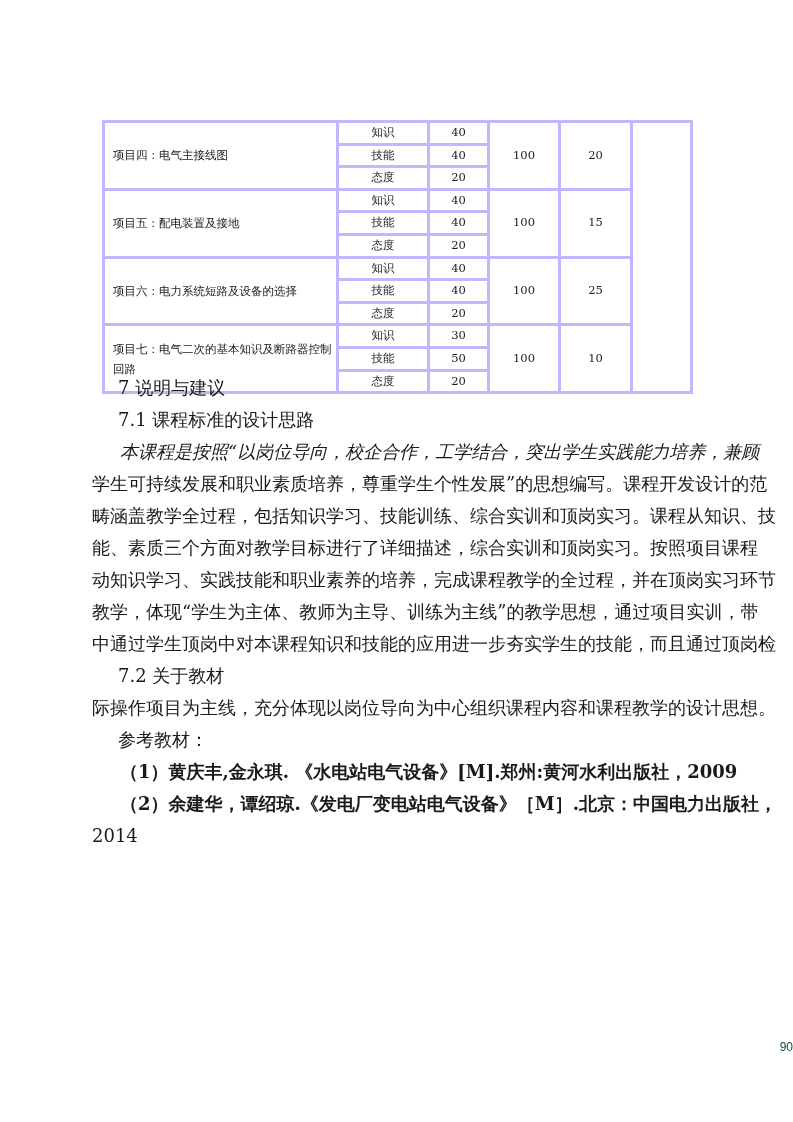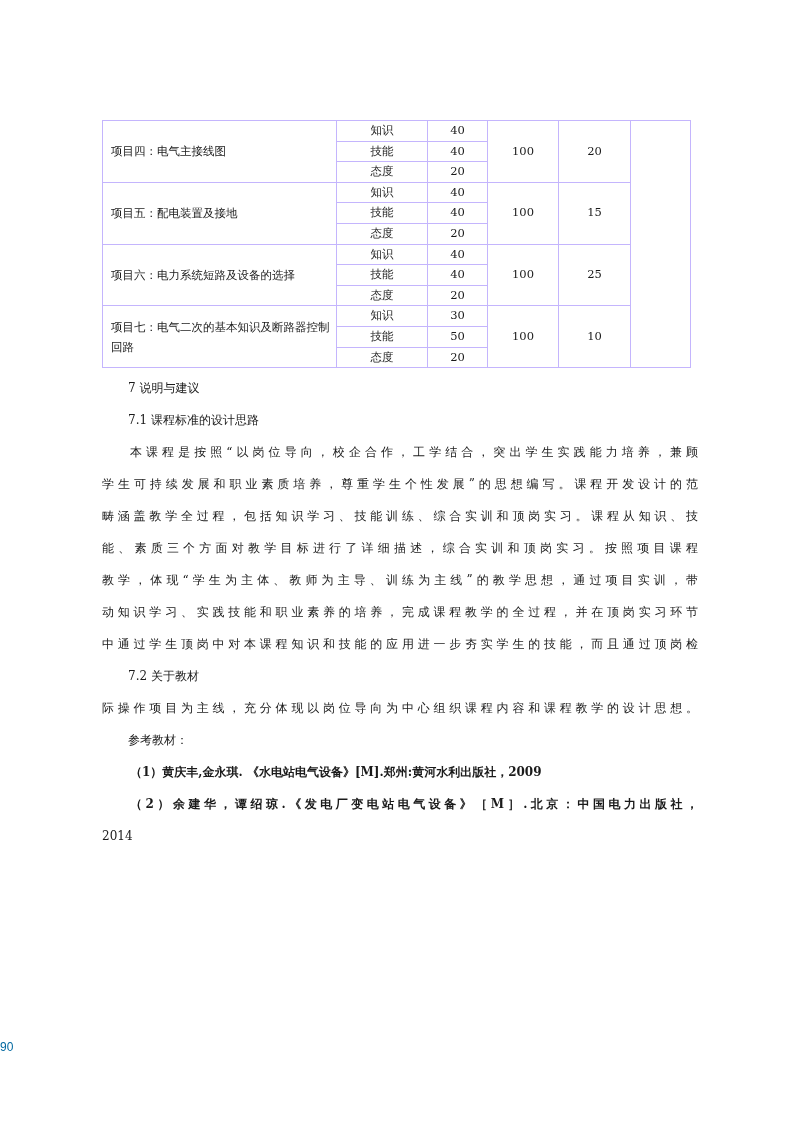--- a/index.html
+++ b/index.html
@@ -2,35 +2,35 @@
 <html><head>
 <meta charset="utf-8">
 <style>
   html, body { margin: 0; padding: 0; background: #ffffff; }
   body { width: 793px; height: 1122px; position: relative; overflow: hidden;
          font-family: "DejaVu Serif", "Liberation Serif", serif; color: #1a1a1a; }
   .page { position: absolute; left: 0; top: 0; width: 793px; height: 1122px; background: #fff; }
 
   table.grade { position: absolute; left: 102px; top: 120px; border-collapse: collapse;
                 width: 588px; table-layout: fixed; font-size: 11.5px; }
-  table.grade td { border: 1px solid #c4b5fd; padding: 0; height: 19.6px; line-height: 19.6px;
+  table.grade td { border: 3px solid #c4b5fd; padding: 0; height: 19.6px; line-height: 19.6px;
                    text-align: center; vertical-align: middle; overflow: hidden; white-space: nowrap; }
   table.grade td.name { text-align: left; padding-left: 8px; white-space: normal; line-height: 20px; margin-top: 8px; }
   col.c1 { width: 234px; } col.c2 { width: 91px; } col.c3 { width: 60px; }
   col.c4 { width: 71px; } col.c5 { width: 72px; } col.c6 { width: 60px; }
 
-  .lines { position: absolute; left: 102px; top: 372px; width: 596px; font-size: 12px; }
+  .lines { position: absolute; left: 92px; top: 372px; width: 596px; font-size: 18px; }
   .line { height: 32px; line-height: 32px; white-space: nowrap; text-align: justify;
           text-align-last: justify; display: block; }
   .line.noj { text-align-last: left; }
-  .indent { padding-left: 28px; }
+  .indent { padding-left: 28px; font-style: italic; }
   .indent1 { padding-left: 28px; font-weight: bold; }
   .h-sec { padding-left: 26px; }
-  .page-num { position: absolute; left: 0; width: 793px; top: 1040px; text-align: left;
-              font-family: "Liberation Sans", "DejaVu Sans", sans-serif; font-size: 12px; color: #0369a1; }
+  .page-num { position: absolute; left: 0; width: 793px; top: 1040px; text-align: right;
+              font-family: "Liberation Sans", "DejaVu Sans", sans-serif; font-size: 12px; color: #14532d; }
 </style>
 </head>
 <body>
 
 <div class="page">
 
   <table class="grade">
     <colgroup>
         <col class="c1">
         <col class="c2">
@@ -107,22 +107,22 @@
     </tbody>
   </table>
 
   <div class="lines">
     <span class="line noj h-sec">7 说明与建议</span>
     <span class="line noj h-sec">7.1 课程标准的设计思路</span>
     <span class="line indent">本课程是按照“以岗位导向，校企合作，工学结合，突出学生实践能力培养，兼顾</span>
     <span class="line">学生可持续发展和职业素质培养，尊重学生个性发展”的思想编写。课程开发设计的范</span>
     <span class="line">畴涵盖教学全过程，包括知识学习、技能训练、综合实训和顶岗实习。课程从知识、技</span>
     <span class="line">能、素质三个方面对教学目标进行了详细描述，综合实训和顶岗实习。按照项目课程</span>
+    <span class="line">动知识学习、实践技能和职业素养的培养，完成课程教学的全过程，并在顶岗实习环节</span>
     <span class="line">教学，体现“学生为主体、教师为主导、训练为主线”的教学思想，通过项目实训，带</span>
-    <span class="line">动知识学习、实践技能和职业素养的培养，完成课程教学的全过程，并在顶岗实习环节</span>
     <span class="line">中通过学生顶岗中对本课程知识和技能的应用进一步夯实学生的技能，而且通过顶岗检</span>
     <span class="line noj h-sec">7.2 关于教材</span>
     <span class="line">际操作项目为主线，充分体现以岗位导向为中心组织课程内容和课程教学的设计思想。</span>
     <span class="line noj h-sec">参考教材：</span>
     <span class="line noj indent1">（1）黄庆丰,金永琪. 《水电站电气设备》[M].郑州:黄河水利出版社，2009</span>
     <span class="line indent1">（2）余建华，谭绍琼.《发电厂变电站电气设备》［M］.北京：中国电力出版社，</span>
     <span class="line noj">2014</span>
   </div>
 
   <div class="page-num">90</div>

